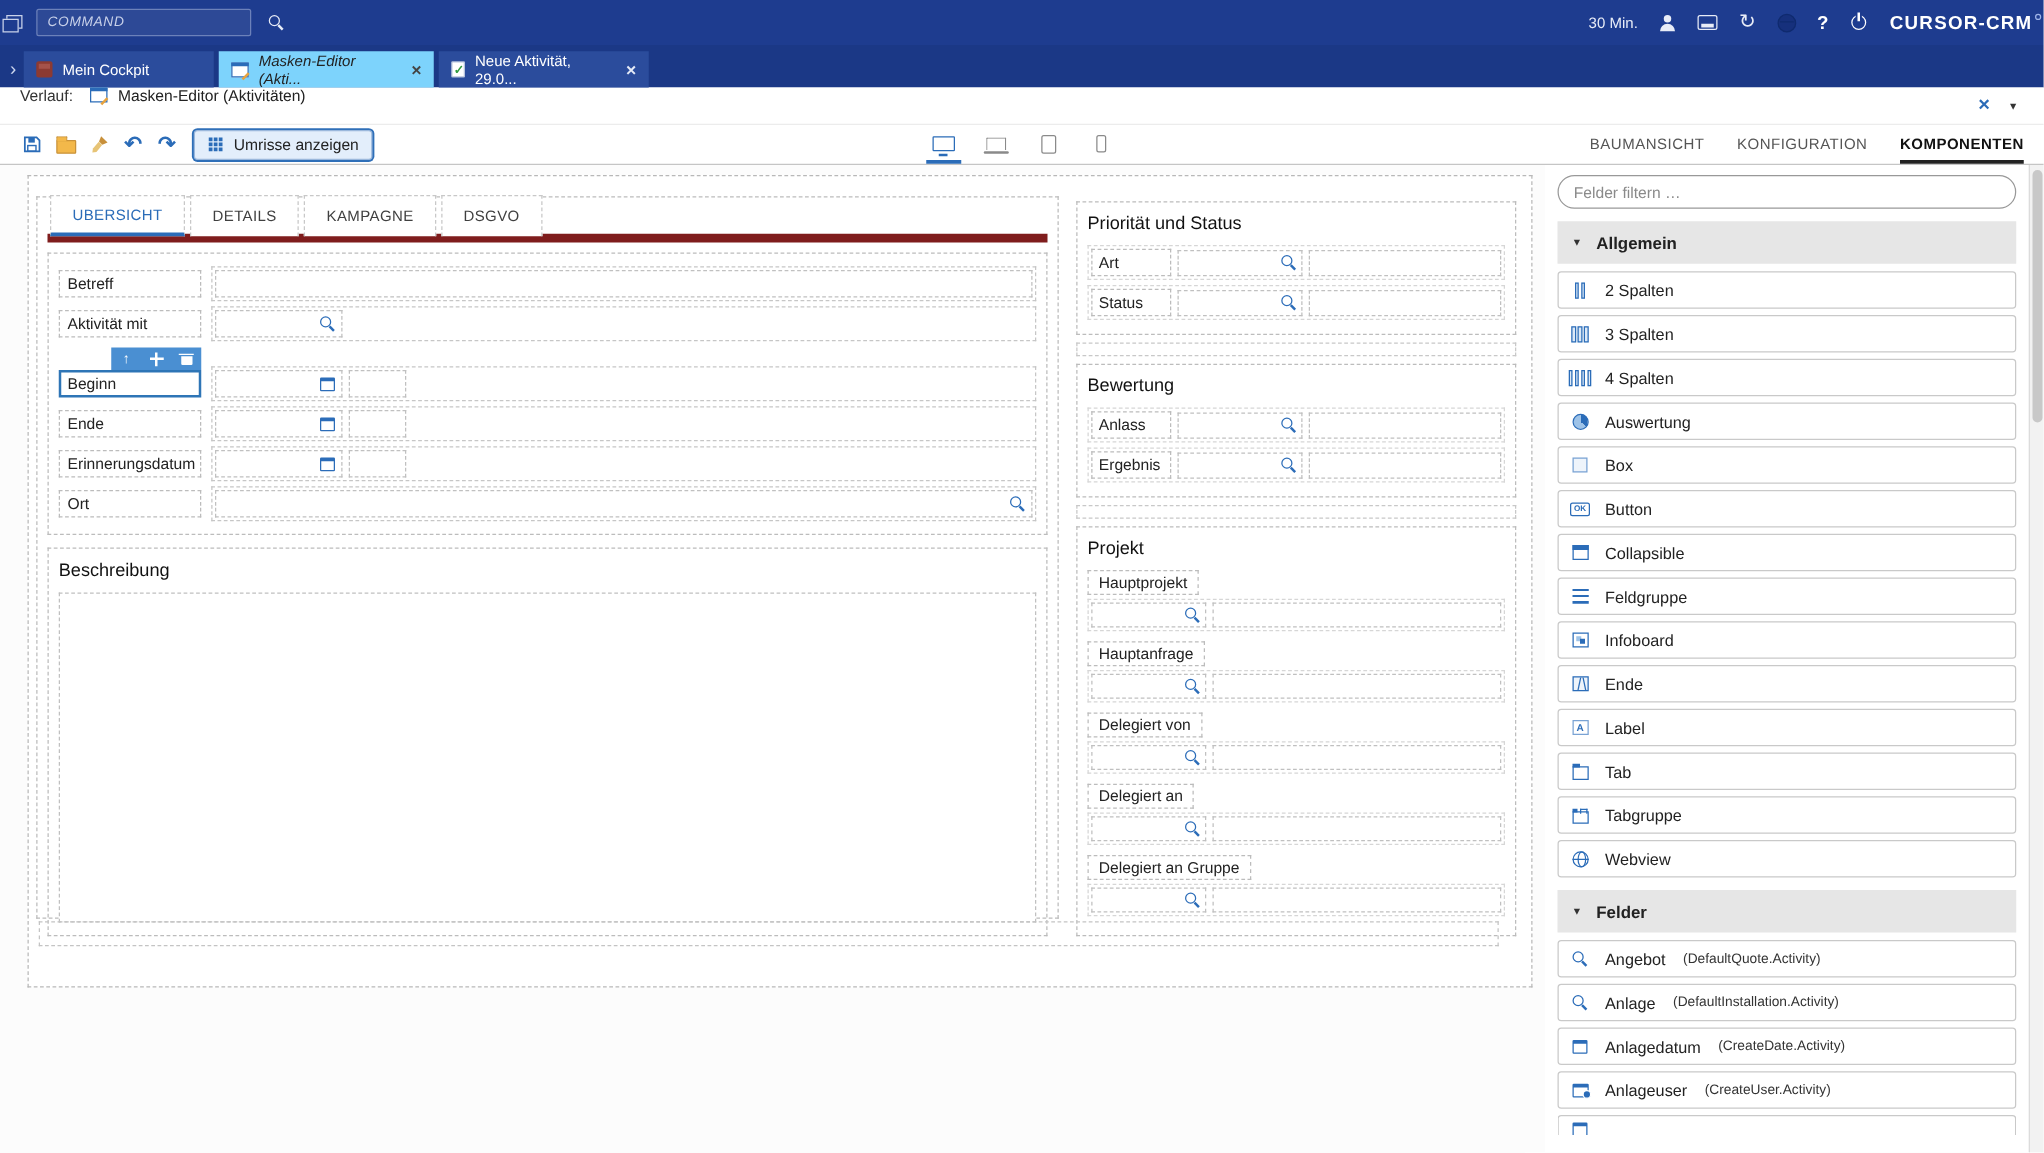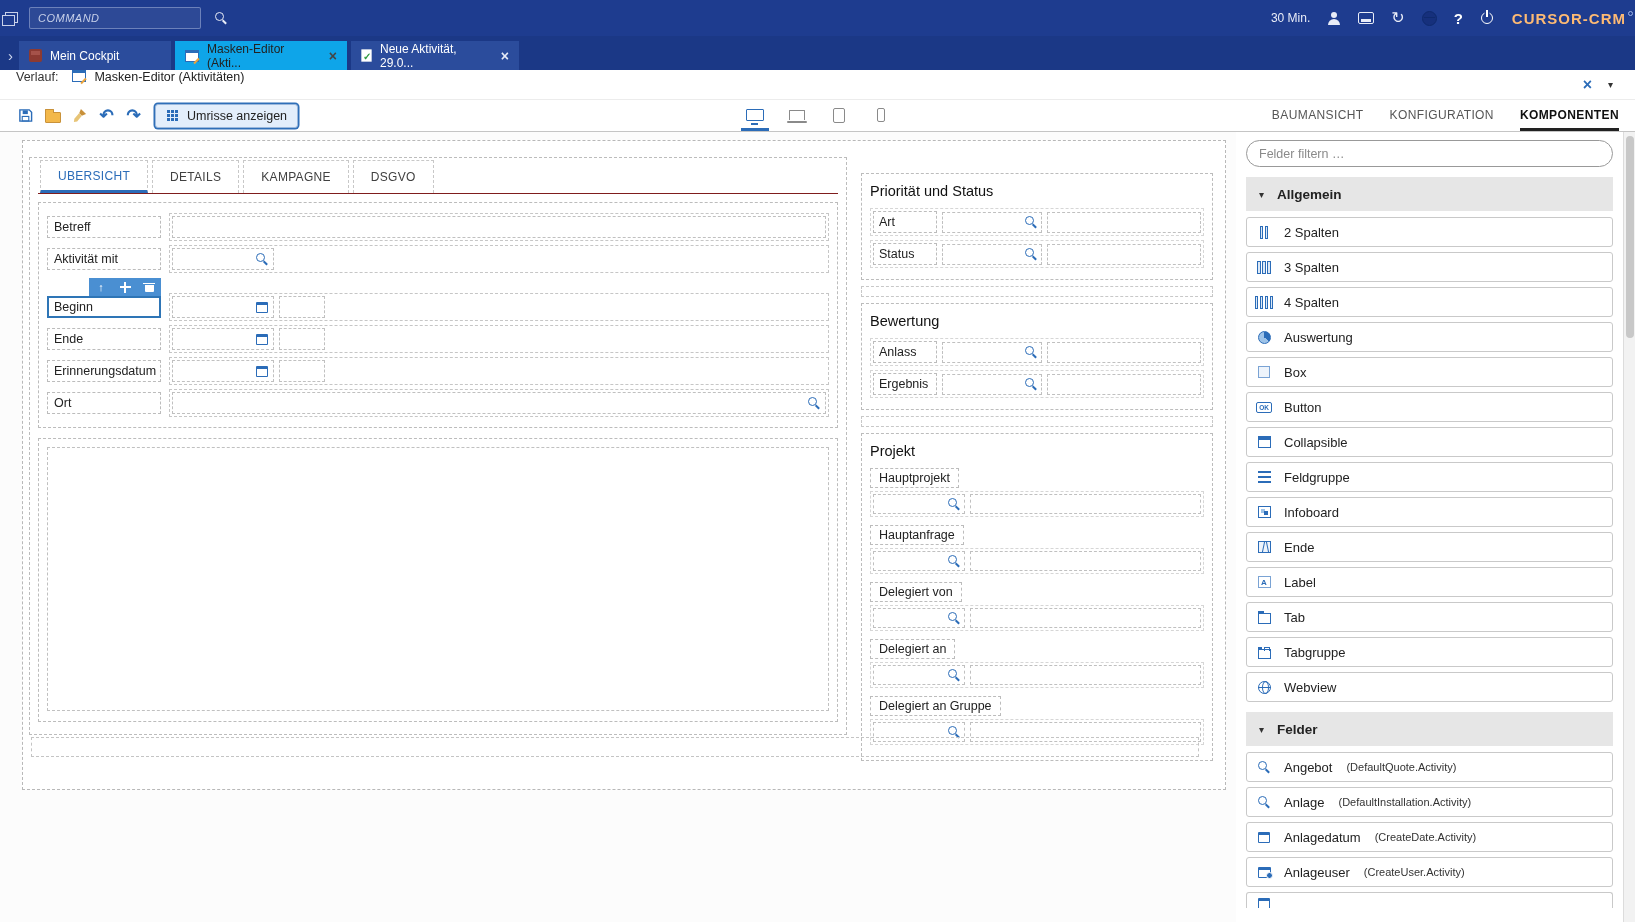--- a/index.html
+++ b/index.html
@@ -79,28 +79,28 @@
 
   
   .topbar{height:36px;background:#1e3c8f;display:flex;align-items:center;padding:0 2px;color:#fff;}
   .command-input{margin-left:12px;width:172px;height:22px;background:rgba(255,255,255,.07);border:1px solid rgba(160,175,215,.55);border-radius:2px;color:#c7d0e9;font-style:italic;font-size:11px;padding:0 8px;letter-spacing:.5px;outline:none;}
   .command-input::placeholder{color:#c7d0e9;font-style:italic;}
   .topbar .searchbtn{margin-left:14px;color:#e8ecf7;display:flex;}
   .topbar-right{margin-left:auto;display:flex;align-items:center;gap:17px;}
   .session{font-size:12px;color:#e8ecf7;}
   .glyph-refresh{font-size:16px;line-height:1;color:#e8ecf7;}
   .glyph-help{font-size:15px;font-weight:bold;color:#fff;}
-  .logo{font-size:15px;font-weight:bold;letter-spacing:1px;color:#fdba74;display:flex;align-items:flex-start;}
+  .logo{font-size:15px;font-weight:bold;letter-spacing:1px;color:#ffffff;display:flex;align-items:flex-start;}
   .logo-mark{display:inline-block;width:5px;height:5px;border:1.5px solid #9fb4e8;border-radius:50%;margin-left:2px;margin-top:1px;}
 
   
   .tabstrip{height:34px;background:#1b3886;display:flex;align-items:flex-end;padding-left:4px;}
   .tab-chevron{color:#cfd8ef;font-size:15px;margin:0 6px 7px 4px;line-height:1;}
   .tab{height:29px;display:flex;align-items:center;gap:8px;padding:0 10px;font-size:12px;color:#fff;background:#2b4c9c;margin-right:4px;cursor:default;}
-  .tab.active{background:#0ea5e9;color:#222;}
+  .tab.active{background:#7dd3fc;color:#222;font-style:italic;}
   .tab .close{font-size:14px;line-height:1;margin-left:10px;color:#e6ebf7;font-weight:bold;}
   .tab.active .close{color:#444;}
   .tab.t1{width:152px;margin-top:40px;}
   .tab.t2{width:172px;}
   .tab.t3{width:168px;}
   .tab .close{margin-left:auto;}
 
   
   .historybar{height:30px;background:#fff;display:flex;padding:0 16px;font-size:12.5px;color:#333;border-bottom:1px solid #ececec;}
   .historybar .h-title{margin-left:8px;color:#222;}
@@ -120,21 +120,21 @@
   .views{margin-left:auto;display:flex;gap:26px;align-items:stretch;height:100%;}
   .view-btn{font-size:12px;letter-spacing:.4px;color:#555;display:flex;align-items:center;border-bottom:3px solid transparent;padding-top:2px;}
   .view-btn.active{color:#111;font-weight:bold;border-bottom-color:#222;}
 
   
   .main{position:relative;height:790px;background:#fcfcfc;}
   .canvas{position:absolute;left:22px;top:8px;width:1204px;height:650px;border:1px dashed #b8b8b8;background:#fff;}
 
   
   .left-panel{position:absolute;left:6px;top:16px;width:818px;height:578px;border:1px dashed #bcbcbc;padding:0 8px;background:#fff;}
-  .form-tabs{display:flex;gap:4px;height:36px;align-items:flex-end;border-bottom:1px solid #7f1d1d;padding-left:2px;}
+  .form-tabs{display:flex;gap:4px;height:36px;align-items:center;border-bottom:7px solid #7f1d1d;padding-left:2px;}
   .form-tab{height:33px;display:flex;align-items:center;justify-content:center;padding:0 17px;font-size:12px;letter-spacing:.3px;color:#404040;border:1px dashed #c8c8c8;border-bottom:none;background:#fff;}
   .form-tab.active{color:#2b6cb8;border-bottom:3px solid #2b6cb8;}
   .field-group{margin-top:8px;border:1px dashed #bcbcbc;padding:6px 8px;}
   .f-row{display:flex;align-items:center;margin:4px 0;}
   .f-label{width:114px;min-width:114px;border:1px dashed #bcbcbc;font-size:12.5px;color:#222;padding:3px 6px;background:#fff;}
   .f-label-wrap{position:relative;width:114px;min-width:114px;}
   .f-label-wrap .f-label{width:100%;min-width:0;}
   .f-label.sel{border:2px solid #2e75b6;padding:2px 5px;}
   .f-row.selected{margin-top:20px;}
   .sel-toolbar{position:absolute;bottom:100%;right:0;display:flex;background:#4a8fd2;height:18px;}
@@ -143,21 +143,21 @@
   .f-input{border:1px dashed #c0c0c0;height:22px;background:#fff;display:flex;align-items:center;justify-content:flex-end;padding:0 5px;}
   .f-input.full{flex:1;}
   .f-input.lookup{width:102px;}
   .f-input.date{width:102px;}
   .f-small{width:46px;height:22px;border:1px dashed #c0c0c0;}
   .desc-group{margin-top:10px;border:1px dashed #bcbcbc;padding:8px 8px 10px;}
   .group-title{font-size:14.5px;color:#111;margin:2px 0 9px;}
   .desc-area{height:264px;border:1px dashed #c0c0c0;background:#fff;}
 
   
-  .right-panel{position:absolute;left:838px;top:32px;width:352px;}
+  .right-panel{position:absolute;left:838px;top:20px;width:352px;}
   .r-group{border:1px dashed #bcbcbc;padding:7px 8px;background:#fff;}
   .r-row{display:flex;align-items:center;margin:4px 0;border:1px dashed #d6d6d6;padding:2px;}
   .r-label{width:64px;min-width:64px;border:1px dashed #bcbcbc;font-size:12.5px;color:#222;padding:3px 5px;background:#fff;}
   .r-lookup{width:100px;height:21px;border:1px dashed #c0c0c0;display:flex;align-items:center;justify-content:flex-end;padding:0 4px;margin-left:5px;}
   .r-field{flex:1;height:21px;border:1px dashed #c0c0c0;margin-left:5px;}
   .dropzone{border:1px dashed #c8c8c8;height:11px;margin:6px 0;}
   .p-item{margin:5px 0 8px;}
   .p-label{display:inline-block;border:1px dashed #bcbcbc;font-size:12.5px;color:#222;padding:2px 8px;background:#fff;}
   .p-row{display:flex;align-items:center;margin-top:3px;border:1px dashed #d6d6d6;padding:2px;}
   .p-lookup{width:92px;height:20px;border:1px dashed #c0c0c0;display:flex;align-items:center;justify-content:flex-end;padding:0 4px;}
@@ -359,20 +359,21 @@
           <div class="f-label">Ort</div>
           <div class="f-area">
             <div class="f-input full">
                 <span class="ic-mag"></span>
               </div>
           </div>
         </div>
       </div>
 
       <div class="desc-group">
+        <div class="group-title">Beschreibung</div>
         <div class="desc-area"></div>
       </div>
     </div>
 
     <div class="right-panel">
 
       <div class="r-group">
         <div class="group-title">Priorität und Status</div>
         <div class="r-row">
           <div class="r-label">Art</div>

